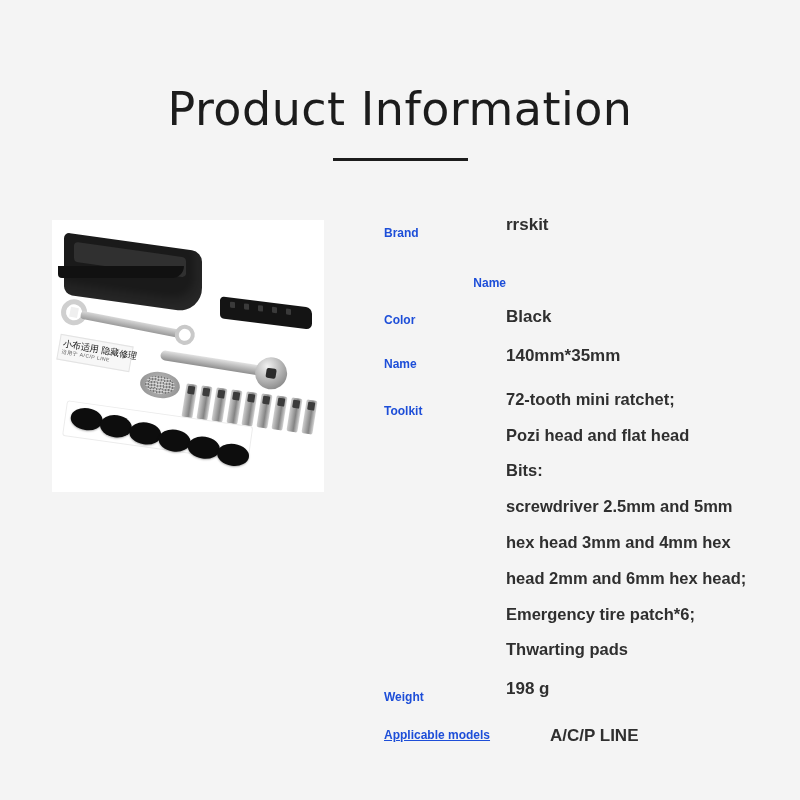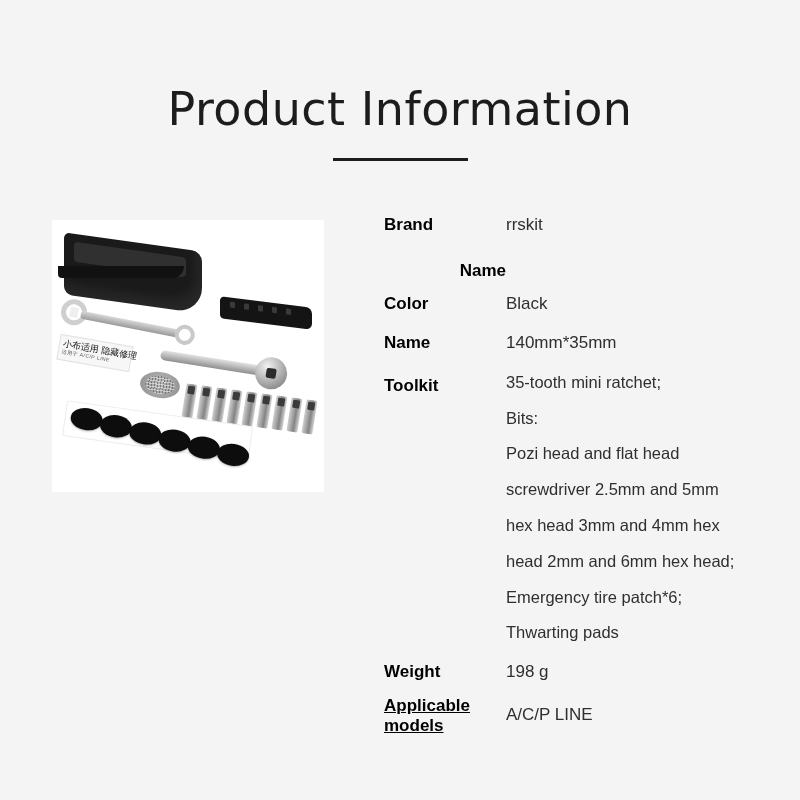--- a/index.html
+++ b/index.html
@@ -312,29 +312,30 @@
     width: 390px;
   }
   .row {
     position: relative;
     display: flex;
     align-items: flex-start;
   }
   .label {
     width: 122px;
     flex: none;
-    font-size: 17px;
+    font-size: 12px;
     font-weight: 700;
-    color: #000000;
+    color: #1d4ed8;
     line-height: 1.35;
+    margin-top: 11px;
   }
   .value {
     flex: 1;
     font-size: 17px;
-    font-weight: 400;
+    font-weight: 700;
     color: #2f2f2f;
     line-height: 1.35;
   }
 
   .row-brand { margin-bottom: 14px; }
   .row-name  { margin-bottom: 10px; }
   .row-color { margin-bottom: 16px; align-items: flex-end; }
   .row-size  { margin-bottom: 18px; }
 
   .row-name .label { padding-top: 9px; text-align: right; }
@@ -343,21 +344,21 @@
   .toolkit-lines .tl {
     font-size: 16.5px;
     color: #2f2f2f;
     margin-bottom: 16px;
     line-height: 1.2;
   }
   .toolkit-lines .tl:last-child { margin-bottom: 0; }
 
   .row-weight { margin-top: 18px; margin-bottom: 12px; }
   .row-models .label { line-height: 1.2; padding-top: 0; text-decoration: underline; }
-  .row-models .value { padding-top: 8px; }
+  .row-models .value { padding-top: 8px; margin-left: 44px; }
 </style>
 </head>
 <body>
 
 <div class="page">
 
   <div class="title">Product Information</div>
   <div class="title-rule"></div>
 
   <div class="photo">
@@ -434,23 +435,23 @@
     </div>
 
     <div class="row row-size">
       <div class="label">Name</div>
       <div class="value">140mm*35mm</div>
     </div>
 
     <div class="row row-toolkit">
       <div class="label">Toolkit</div>
       <div class="value toolkit-lines">
-        <div class="tl">35-tooth mini ratchet;</div>
+        <div class="tl">72-tooth mini ratchet;</div>
+        <div class="tl">Pozi head and flat head</div>
         <div class="tl">Bits:</div>
-        <div class="tl">Pozi head and flat head</div>
         <div class="tl">screwdriver 2.5mm and 5mm</div>
         <div class="tl">hex head 3mm and 4mm hex</div>
         <div class="tl">head 2mm and 6mm hex head;</div>
         <div class="tl">Emergency tire patch*6;</div>
         <div class="tl">Thwarting pads</div>
       </div>
     </div>
 
     <div class="row row-weight">
       <div class="label">Weight</div>

